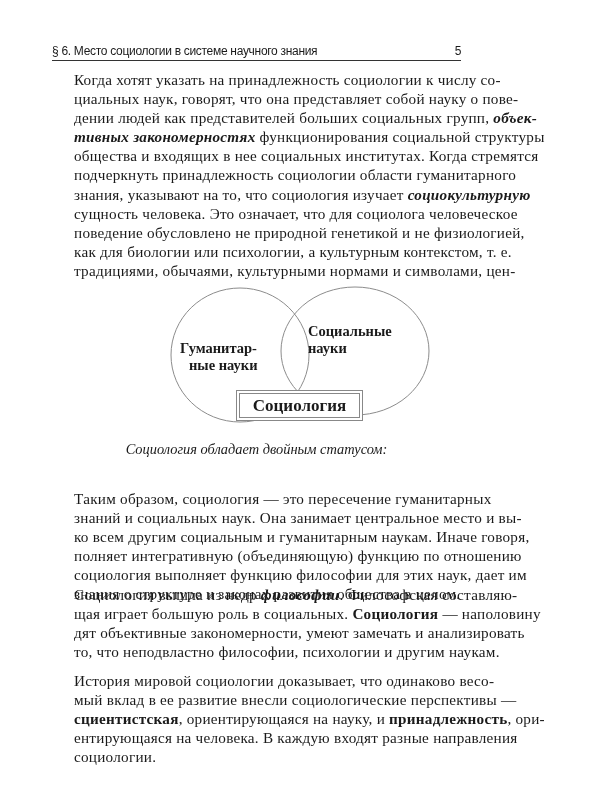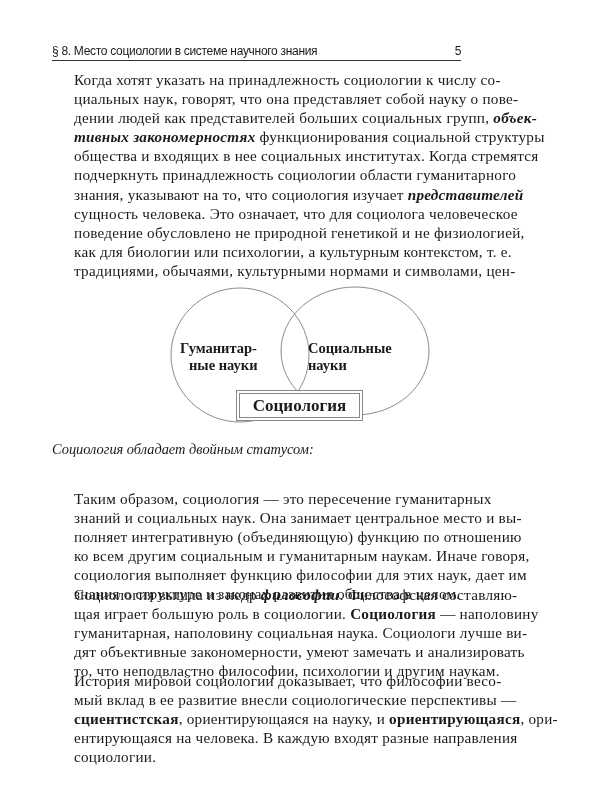--- a/index.html
+++ b/index.html
@@ -25,53 +25,53 @@
     #p2 { top: 489px; }
     #p3 { top: 585px; }
     #p4 { top: 671px; }
     .diagram { position: absolute; left: 0; top: 0; width: 600px; height: 636px; pointer-events: none; }
     .diagram svg { position: absolute; left: 0; top: 0; }
     .diag-label {
       position: absolute; font-family: "Liberation Serif", serif; font-weight: bold;
       font-size: 14.5px; line-height: 17px; white-space: nowrap;
     }
     #lbl-left { left: 180px; top: 340px; }
-    #lbl-right { left: 308px; top: 340px; text-align: left; }
+    #lbl-right { left: 308px; top: 323px; text-align: left; }
     .soc-box {
       position: absolute; left: 236px; top: 390px; width: 127px; height: 31px;
       border: 1px solid #888; background: #fff; box-sizing: border-box;
     }
     .soc-box .inner {
       position: absolute; left: 2px; top: 2px; right: 2px; bottom: 2px;
       border: 1px solid #888; display: flex; align-items: center; justify-content: center;
       font-family: "Liberation Serif", serif; font-weight: bold; font-size: 17px;
     }
     .caption {
       position: absolute; left: 52px; width: 409px; top: 441px;
       font-family: "Liberation Serif", serif; font-style: italic; font-size: 14.4px;
-      line-height: 17.5px; text-align: left;
+      line-height: 17.5px; text-align: center;
     }
   </style>
 </head>
 <body>
 
 <div class="running-head">
-  <span class="title">§ 8. Место социологии в системе научного знания</span>
+  <span class="title">§ 6. Место социологии в системе научного знания</span>
   <span class="page-num">5</span>
 </div>
 
 <div class="text-block" id="p1">
   <p>
     <span class="line">Когда хотят указать на принадлежность социологии к числу со-</span>
     <span class="line">циальных наук, говорят, что она представляет собой науку о пове-</span>
     <span class="line"><span>дении людей как представителей больших социальных групп, </span><span class="bi">объек-</span></span>
     <span class="line"><span class="bi">тивных закономерностях</span> <span>функционирования социальной структуры</span></span>
     <span class="line">общества и входящих в нее социальных институтах. Когда стремятся</span>
     <span class="line">подчеркнуть принадлежность социологии области гуманитарного</span>
-    <span class="line"><span>знания, указывают на то, что социология изучает </span><span class="bi">представителей</span></span>
+    <span class="line"><span>знания, указывают на то, что социология изучает </span><span class="bi">социокультурную</span></span>
     <span class="line">сущность человека. Это означает, что для социолога человеческое</span>
     <span class="line">поведение обусловлено не природной генетикой и не физиологией,</span>
     <span class="line">как для биологии или психологии, а культурным контекстом, т. е.</span>
     <span class="line">традициями, обычаями, культурными нормами и символами, цен-</span>
   </p>
 </div>
 
 <div class="diagram">
   <svg width="600" height="800">
     <ellipse cx="240" cy="355" rx="69" ry="67" fill="none" stroke="#8c8c8c" stroke-width="1"></ellipse>
@@ -91,38 +91,37 @@
 </div>
 
 <div class="caption">
   <div>Социология обладает двойным статусом:</div>
 </div>
 
 <div class="text-block" id="p2">
   <p>
     <span class="line">Таким образом, социология — это пересечение гуманитарных</span>
     <span class="line">знаний и социальных наук. Она занимает центральное место и вы-</span>
+    <span class="line">ко всем другим социальным и гуманитарным наукам. Иначе говоря,</span>
     <span class="line">полняет интегративную (объединяющую) функцию по отношению</span>
-    <span class="line">ко всем другим социальным и гуманитарным наукам. Иначе говоря,</span>
     <span class="line">социология выполняет функцию философии для этих наук, дает им</span>
     <span class="line last">знания о структуре и законах развития общества в целом.</span>
   </p>
 </div>
 
 <div class="text-block" id="p3">
   <p>
     <span class="line"><span>Социология вышла из недр </span><span class="bi">философии</span><span>. Философская составляю-</span></span>
-    <span class="line"><span>щая играет большую роль в социологии. </span><span class="b">Социология</span><span> — наполовину</span></span>
-    <span class="line">гуманитарная, наполовину социальная наука. Социологи лучше ви-</span>
+    <span class="line"><span>щая играет большую роль в социальных. </span><span class="b">Социология</span><span> — наполовину</span></span>
     <span class="line">дят объективные закономерности, умеют замечать и анализировать</span>
     <span class="line last">то, что неподвластно философии, психологии и другим наукам.</span>
   </p>
 </div>
 
 <div class="text-block" id="p4">
   <p>
-    <span class="line">История мировой социологии доказывает, что философии весо-</span>
+    <span class="line">История мировой социологии доказывает, что одинаково весо-</span>
     <span class="line">мый вклад в ее развитие внесли социологические перспективы —</span>
-    <span class="line"><span class="b">сциентистская</span><span>, ориентирующаяся на науку, и </span><span class="b">ориентирующаяся</span><span>, ори-</span></span>
+    <span class="line"><span class="b">сциентистская</span><span>, ориентирующаяся на науку, и </span><span class="b">принадлежность</span><span>, ори-</span></span>
     <span class="line">ентирующаяся на человека. В каждую входят разные направления</span>
     <span class="line last">социологии.</span>
   </p>
 </div>
 
 </body></html>

